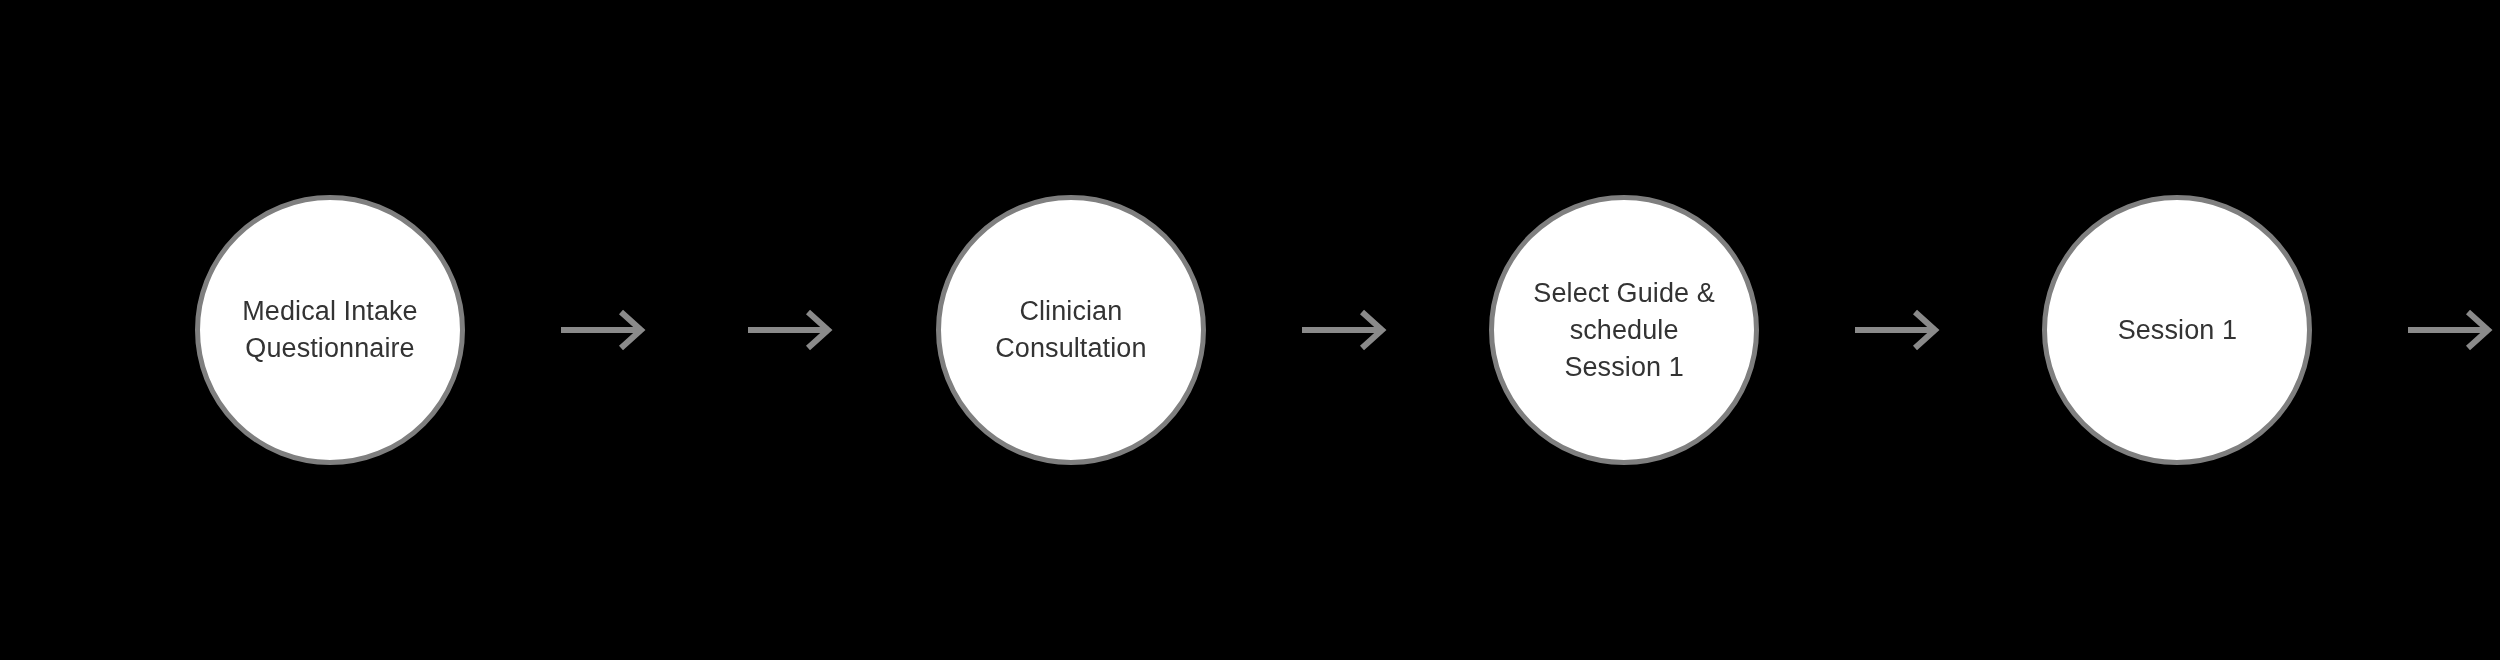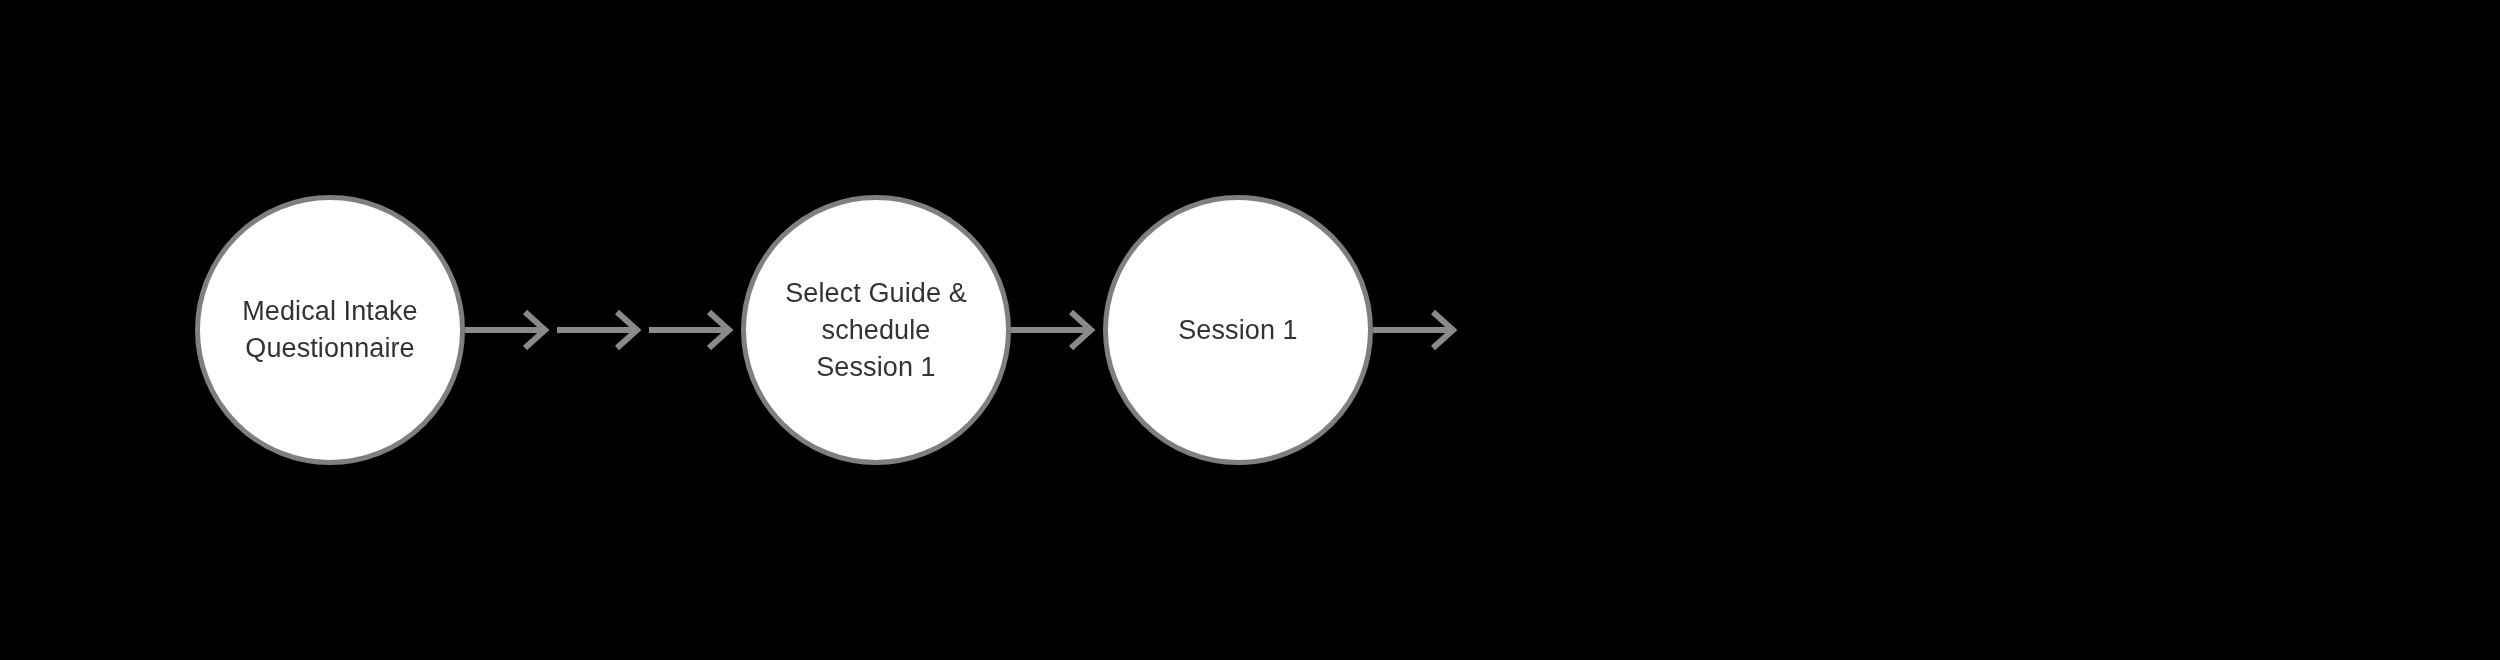--- a/index.html
+++ b/index.html
@@ -21,21 +21,21 @@
   }
   .flow-row {
     position: absolute;
     left: 0;
     top: 0;
     width: 2500px;
     height: 660px;
     display: flex;
     flex-direction: row;
     align-items: center;
-    justify-content: flex-start;
+    justify-content: space-between;
     padding-left: 195px;
     box-sizing: border-box;
   }
   .node {
     flex: 0 0 auto;
     width: 270px;
     height: 270px;
     border-radius: 50%;
     background: #ffffff;
     border: 5px solid #7f7f7f;
@@ -89,20 +89,24 @@
     </div>
 
 
     <div class="connector">
       <svg viewBox="0 0 96 48" xmlns="http://www.w3.org/2000/svg">
         <path d="M2 24 H82" stroke="#8a8a8a" stroke-width="6" fill="none" stroke-linecap="butt"></path>
         <path d="M62 6 L82 24 L62 42" stroke="#8a8a8a" stroke-width="6" fill="none" stroke-linecap="butt" stroke-linejoin="miter"></path>
       </svg>
     </div>
 
+    <div class="node">
+      <span class="node-label">Clinician
+Consultation</span>
+    </div>
 
     <div class="connector">
       <svg viewBox="0 0 96 48" xmlns="http://www.w3.org/2000/svg">
         <path d="M2 24 H82" stroke="#8a8a8a" stroke-width="6" fill="none" stroke-linecap="butt"></path>
         <path d="M62 6 L82 24 L62 42" stroke="#8a8a8a" stroke-width="6" fill="none" stroke-linecap="butt" stroke-linejoin="miter"></path>
       </svg>
     </div>
 
     <div class="node">
       <span class="node-label">Select Guide &amp;

